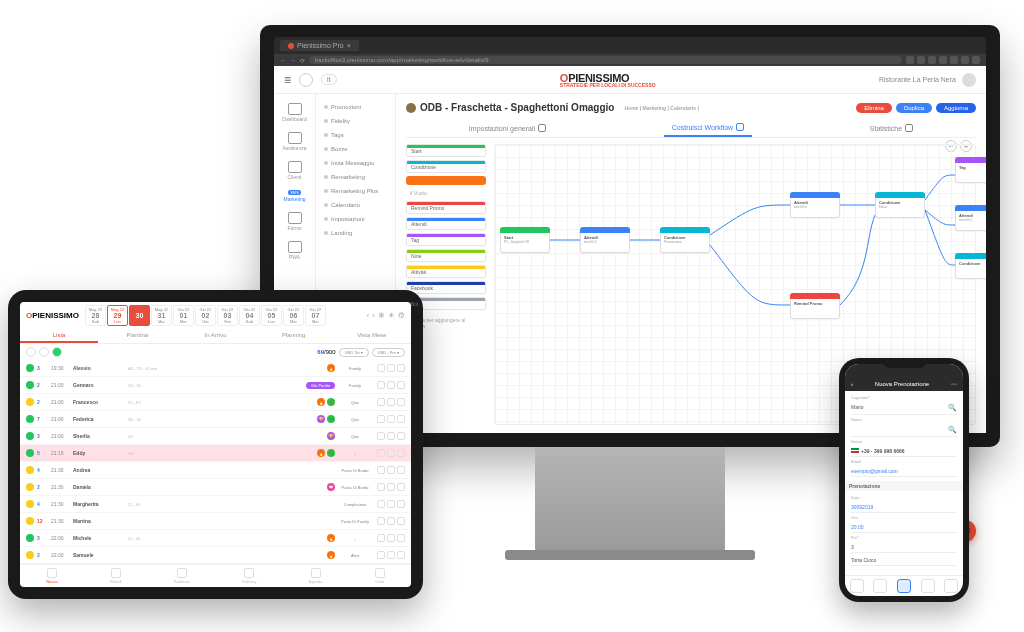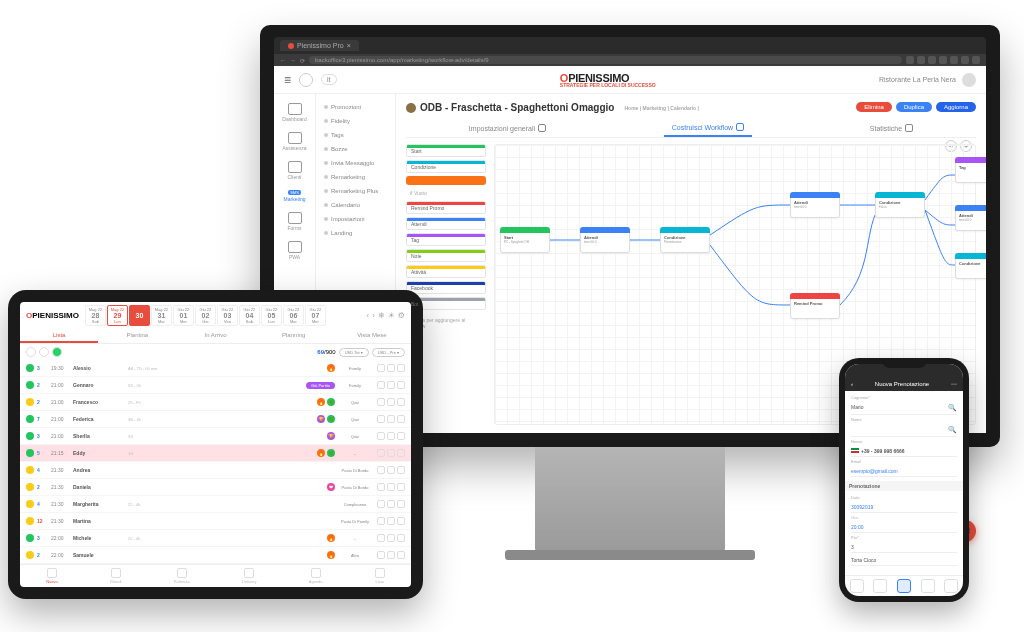--- a/index.html
+++ b/index.html
@@ -36,21 +36,21 @@
 .vsidebar-item { display: flex; flex-direction: column; align-items: center; gap: 1px; font-size: 5px; color: #999; padding: 3px 0; width: 100%; cursor: pointer; }
 .vsidebar-item.active { color: #3b82f6; }
 .vsidebar-item .ico { width: 14px; height: 12px; border: 1px solid currentColor; border-radius: 2px; }
 .vsidebar-item.active .badge { background: #3b82f6; color: #fff; font-size: 4px; padding: 0 2px; border-radius: 2px; }
 
 .submenu { width: 80px; border-right: 1px solid #eee; padding: 6px 4px; }
 .submenu-item { font-size: 6px; color: #888; padding: 4px 4px; display: flex; align-items: center; gap: 3px; cursor: pointer; }
 .submenu-item .bullet { width: 4px; height: 4px; background: #ccc; border-radius: 50%; }
 
 .main-content { flex: 1; padding: 8px 10px; display: flex; flex-direction: column; }
-.page-head { display: flex; justify-content: space-between; align-items: flex-start; margin-bottom: 6px; }
+.page-head { display: flex; justify-content: space-between; align-items: flex-end; margin-bottom: 6px; }
 .page-title { font-size: 10px; font-weight: 600; color: #333; display: flex; align-items: center; gap: 4px; }
 .page-title .pill-ico { width: 10px; height: 10px; background: #8b6f47; border-radius: 50%; }
 .breadcrumb { font-size: 5px; color: #aaa; margin-left: 6px; }
 .action-btns { display: flex; gap: 4px; }
 .btn { font-size: 6px; padding: 2px 8px; border-radius: 9px; color: #fff; cursor: pointer; }
 .btn-danger { background: #e74c3c; }
 .btn-info { background: #3b82f6; }
 .btn-primary { background: #2563eb; }
 
 .tabs-row { display: flex; border-bottom: 1px solid #eee; margin-bottom: 6px; justify-content: space-around; }

